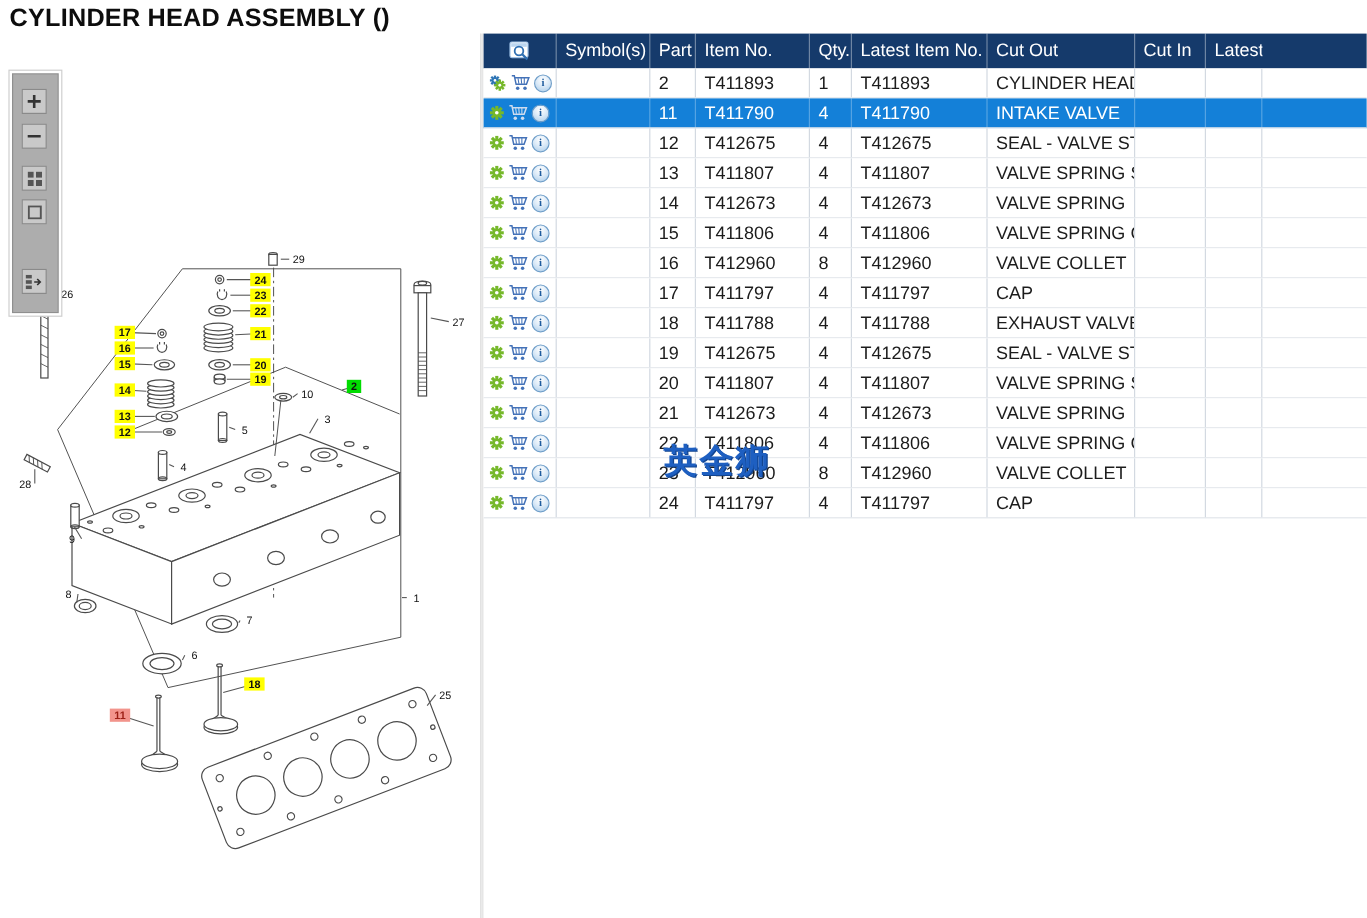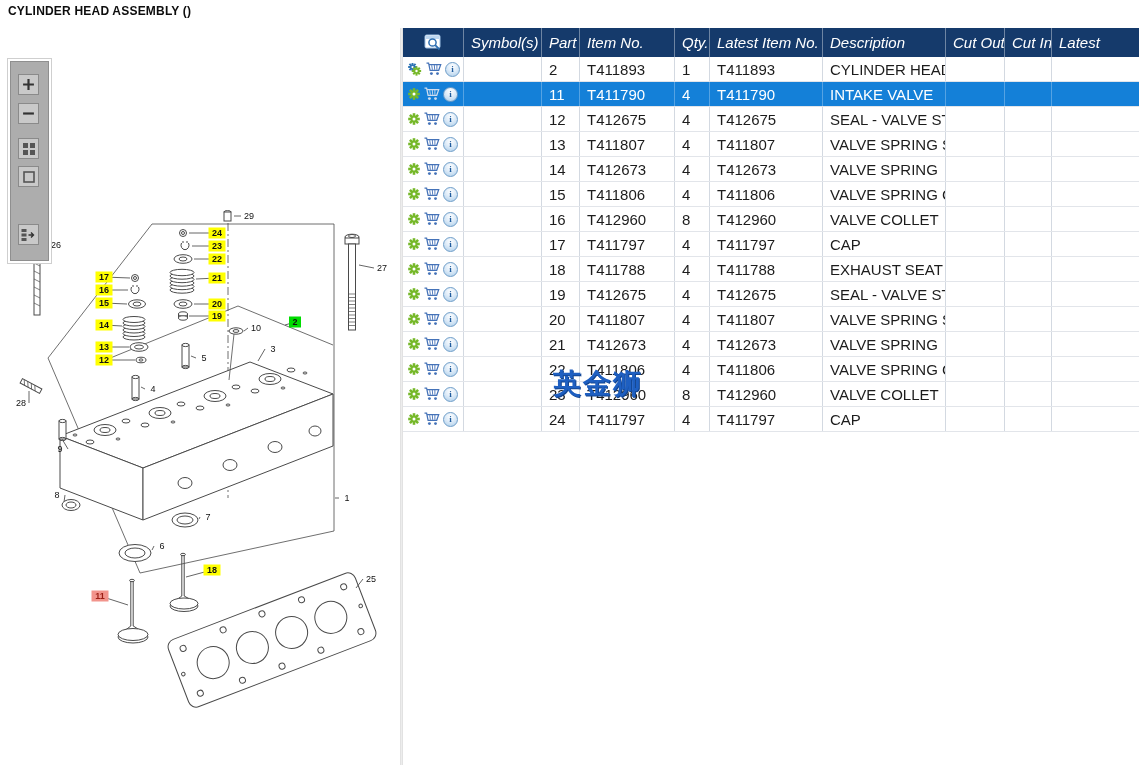--- a/index.html
+++ b/index.html
@@ -2,35 +2,35 @@
 <html><head>
 <meta charset="utf-8">
 <style>
   html,body{margin:0;padding:0;}
   body{
     width:1139px;height:765px;position:relative;overflow:hidden;background:#fff;
     font-family:"Liberation Sans",sans-serif;
   }
   
   .titlebar{position:absolute;left:0;top:0;width:1139px;height:28px;background:#fff;}
-  .page-title{position:absolute;left:8px;top:4px;font-size:12px;font-weight:700;color:#0d0d0d;letter-spacing:.2px;}
+  .page-title{position:absolute;left:8px;top:4px;font-size:21px;font-weight:700;color:#0d0d0d;letter-spacing:.2px;}
   
   .left-panel{position:absolute;left:0;top:28px;width:451px;height:737px;background:#fff;}
   .panel-divider{position:absolute;left:400px;top:28px;width:3px;height:737px;background:#ededed;border-left:1px solid #e2e2e2;border-right:1px solid #e2e2e2;box-sizing:border-box;}
   .right-panel{position:absolute;left:403px;top:28px;width:736px;height:737px;background:#fff;}
   
   .toolbar{position:absolute;left:10px;top:33px;width:37px;height:198px;background:#adadad;border:1px solid #8f8f8f;outline:2px solid #ffffff;box-shadow:0 0 0 3px #cfcfcf;z-index:4;}
   .tbtn{position:absolute;left:7px;width:21px;height:21px;background:#c9c9c9;border:1px solid #8a8a8a;padding:0;display:flex;align-items:center;justify-content:center;box-sizing:border-box;}
   .tbtn svg{display:block;}
   
   .diagram-svg{position:absolute;left:0;top:28px;}
   .diagram-svg text{font-family:"Liberation Sans",sans-serif;}
   
   .grid-head{display:grid;grid-template-columns:61px 78px 38px 95px 35px 113px 123px 59px 47px 1fr;height:29px;background:#153A6B;}
-  .hcell{display:flex;align-items:center;padding-left:7px;font-size:15px;color:#fff;border-right:1px solid rgba(255,255,255,.38);overflow:hidden;white-space:nowrap;box-sizing:border-box;font-style:italic;}
+  .hcell{display:flex;align-items:center;padding-left:7px;font-size:15px;color:#fff;border-right:1px solid rgba(255,255,255,.38);overflow:hidden;white-space:nowrap;box-sizing:border-box;}
   .hcell.center{justify-content:center;padding-left:0;}
   .hcell:last-child{border-right:none;}
   .trow{display:grid;grid-template-columns:61px 78px 38px 95px 35px 113px 123px 59px 47px 1fr;height:24px;border-bottom:1px solid #e2e5ea;background:#fff;}
   .cell{display:flex;align-items:center;padding-left:7px;font-size:15px;color:#1c1c1c;border-right:1px solid #d3d9e1;overflow:hidden;white-space:nowrap;box-sizing:border-box;}
   .cell:last-child{border-right:none;}
   .icons-cell{gap:3px;padding-left:5px;}
   .trow.selected{background:#1480D8;}
   .trow.selected .cell{color:#fff;border-right-color:rgba(255,255,255,.28);}
   .trow.selected .cart-stroke{stroke:#cfdcee;}
   .trow.selected .cart-fill{fill:#cfdcee;}
@@ -383,21 +383,20 @@
           <rect x="2" y="2" width="13" height="3" fill="#bcd6f0"></rect>
           <circle cx="8.5" cy="8.5" r="3.6" fill="none" stroke="#2f6fb2" stroke-width="1.5"></circle>
           <line x1="11.2" y1="11.2" x2="15.5" y2="15.5" stroke="#2f6fb2" stroke-width="1.9"></line>
         </svg>
       </div>
       <div class="hcell">Symbol(s)</div>
       <div class="hcell">Part</div>
       <div class="hcell">Item No.</div>
       <div class="hcell">Qty.</div>
       <div class="hcell">Latest Item No.</div>
-      <div class="hcell">Description</div>
       <div class="hcell">Cut Out</div>
       <div class="hcell">Cut In</div>
       <div class="hcell">Latest</div>
     </div>
   <div id="table-body">
       <div class="trow">
         <div class="cell icons-cell">
           <svg width="14" height="13" viewBox="0 0 14 13">
             <g transform="translate(4.5,4) scale(0.75)">
               <g fill="#2E75B6">
@@ -666,21 +665,21 @@
             <circle class="cart-fill" cx="5.9" cy="11.6" r="1.45" fill="#4472B8"></circle>
             <circle class="cart-fill" cx="12" cy="11.6" r="1.45" fill="#4472B8"></circle>
           </svg>
           <span class="info-badge">i</span>
         </div>
         <div class="cell"></div>
         <div class="cell">18</div>
         <div class="cell">T411788</div>
         <div class="cell">4</div>
         <div class="cell">T411788</div>
-        <div class="cell">EXHAUST SEAT</div>
+        <div class="cell">EXHAUST VALVE</div>
         <div class="cell"></div>
         <div class="cell"></div>
         <div class="cell"></div>
       </div>
       <div class="trow">
         <div class="cell icons-cell">
           <svg width="12" height="12" viewBox="-6 -6 12 12">
             <g fill="#76B82A">
               <rect x="-1.3" y="-5.8" width="2.6" height="11.6"></rect>
               <rect x="-5.8" y="-1.3" width="11.6" height="2.6"></rect>

